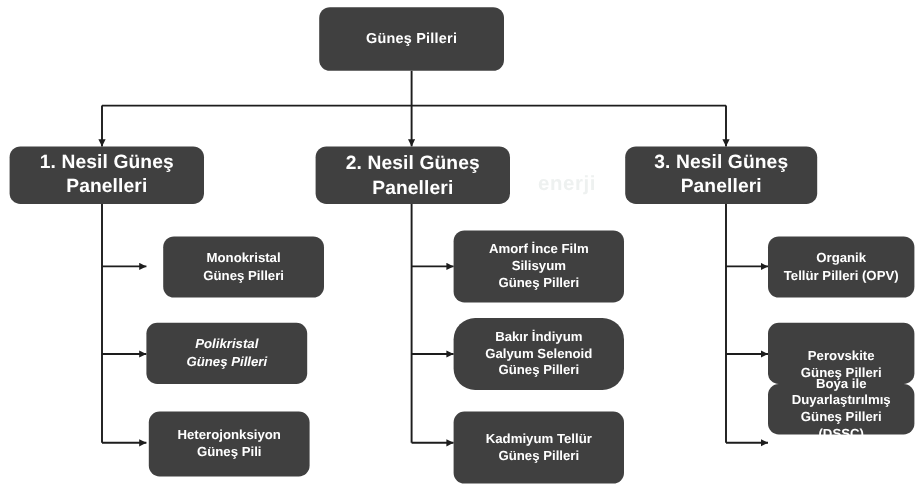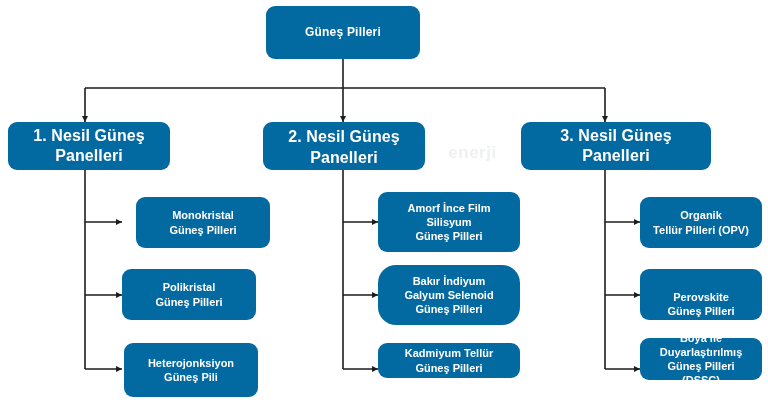--- a/index.html
+++ b/index.html
@@ -38,21 +38,21 @@
     justify-content: center;
     font-size: 17px;
     font-weight: bold;
     letter-spacing: 0.5px;
     color: #eef1f0;
     user-select: none;
   }
   .node {
     position: absolute;
     box-sizing: border-box;
-    background: #0369a1;
+    background: #404040;
     color: #ffffff;
     border-radius: 9px;
     display: flex;
     align-items: center;
     justify-content: center;
     text-align: center;
     font-weight: bold;
     line-height: 1.28;
     padding: 2px 8px;
   }
@@ -117,59 +117,59 @@
   <div class="node root" style="left:266px; top:6px; width:154px; height:53px;">
     <span>Güneş Pilleri</span>
   </div>
 
   <div class="node level2" style="left:8px; top:122px; width:162px; height:48px;">
     <span>1. Nesil Güneş Panelleri</span>
   </div>
   <div class="node level2" style="left:263px; top:122px; width:162px; height:48px;align-items:flex-end;">
     <span>2. Nesil Güneş Panelleri</span>
   </div>
-  <div class="node level2" style="left:521px; top:122px; width:190px; height:48px;text-align:center;">
+  <div class="node level2" style="left:521px; top:122px; width:160px; height:48px;text-align:center;">
     <span>3. Nesil Güneş Panelleri</span>
   </div>
 
   <div class="node leaf" style="left:136px; top:197px; width:134px; height:51px;">
     <span>Monokristal
 Güneş Pilleri</span>
   </div>
-  <div class="node leaf" style="left:122px; top:269px; width:134px; height:51px;">
+  <div class="node leaf" style="left:122px; top:269px; width:134px; height:51px;font-style:italic;">
     <span>Polikristal
 Güneş Pilleri</span>
   </div>
   <div class="node leaf" style="left:124px; top:343px; width:134px; height:54px;">
     <span>Heterojonksiyon
 Güneş Pili</span>
   </div>
 
   <div class="node leaf" style="left:378px; top:192px; width:142px; height:60px;">
     <span>Amorf İnce Film
 Silisyum
 Güneş Pilleri</span>
   </div>
   <div class="node leaf" style="left:378px; top:265px; width:142px; height:60px;border-radius:18px;">
     <span>Bakır İndiyum
 Galyum Selenoid
 Güneş Pilleri</span>
   </div>
-  <div class="node leaf" style="left:378px; top:343px; width:142px; height:35px;">
+  <div class="node leaf" style="left:378px; top:343px; width:142px; height:60px;">
     <span>Kadmiyum Tellür
 Güneş Pilleri</span>
   </div>
 
   <div class="node leaf" style="left:640px; top:197px; width:122px; height:51px;">
     <span>Organik
 Tellür Pilleri (OPV)</span>
   </div>
   <div class="node leaf" style="left:640px; top:269px; width:122px; height:51px;align-items:flex-end;">
     <span>Perovskite
 Güneş Pilleri</span>
   </div>
-  <div class="node leaf" style="left:640px; top:338px; width:122px; height:42px;">
+  <div class="node leaf" style="left:640px; top:320px; width:122px; height:42px;">
     <span>Boya ile
 Duyarlaştırılmış
 Güneş Pilleri (DSSC)</span>
   </div>
 
 </div>
 
 </body></html>

